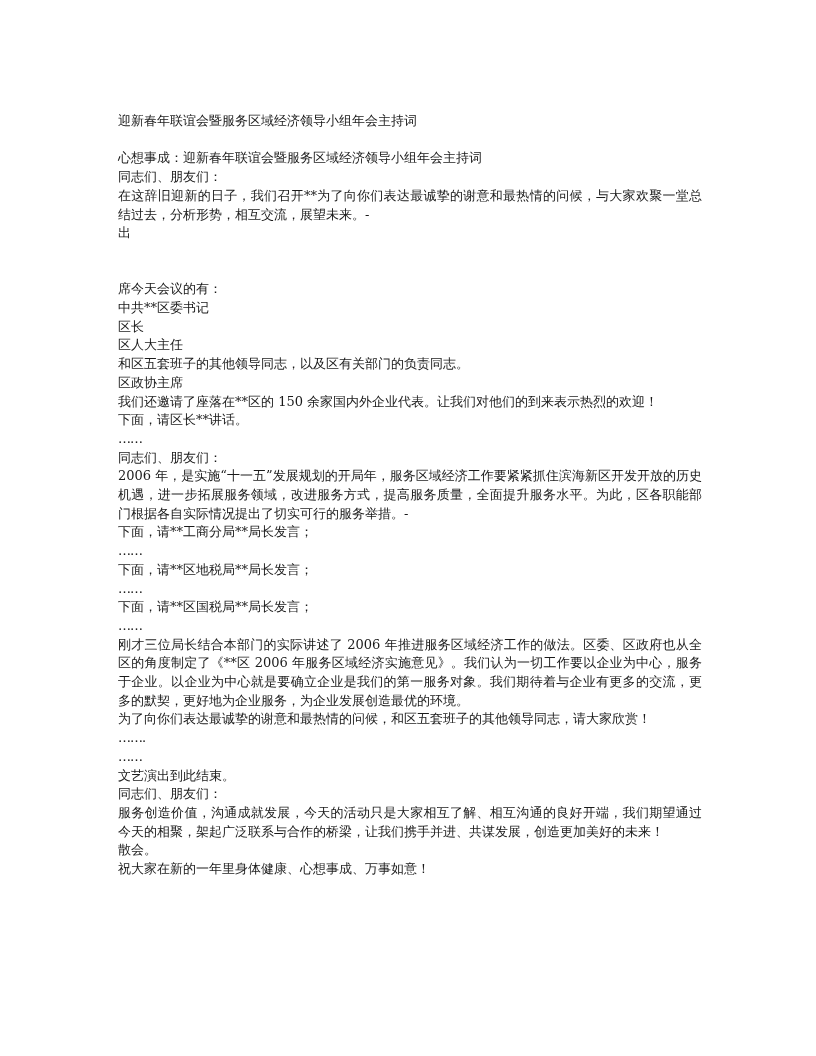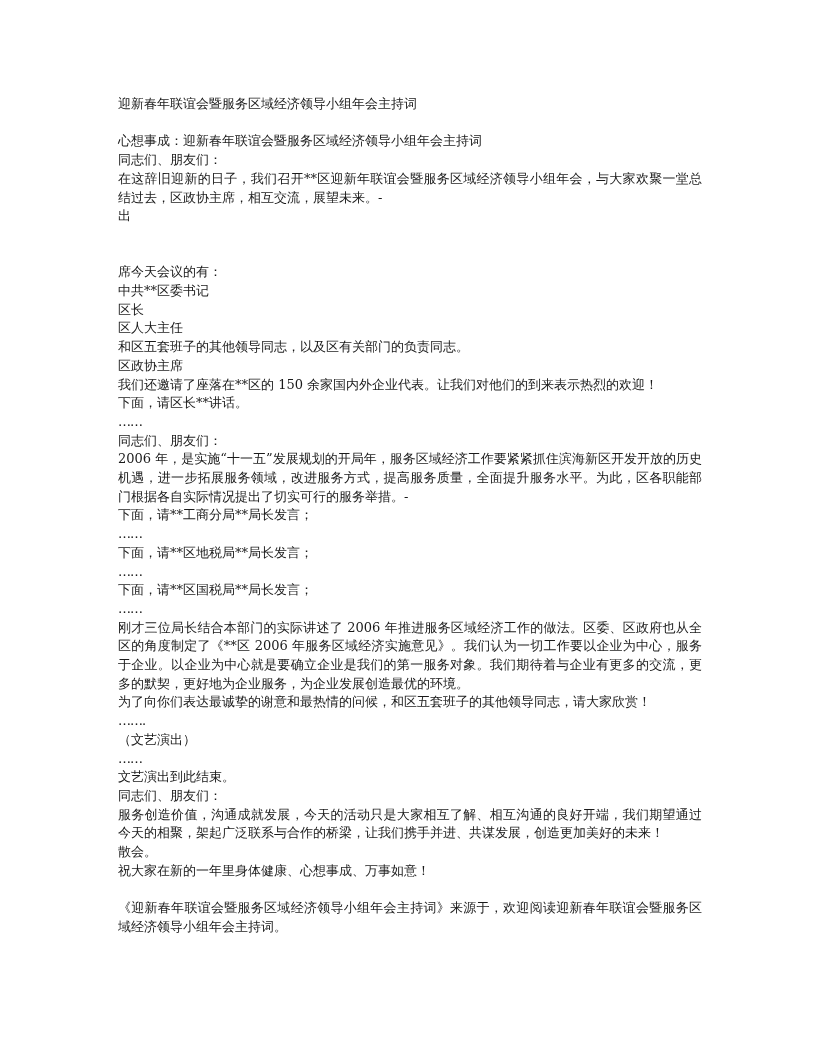--- a/index.html
+++ b/index.html
@@ -11,21 +11,21 @@
       width: 816px;
       height: 1056px;
       position: relative;
       overflow: hidden;
       font-family: "DejaVu Serif", "Liberation Serif", serif;
       color: #1a1a1a;
     }
     .page {
       position: absolute;
       left: 118px;
-      top: 95px;
+      top: 112px;
       width: 584px;
       font-size: 13px;
       line-height: 18.7px;
     }
     .line {
       display: block;
       white-space: pre-wrap;
       word-break: break-all;
       min-height: 18.7px;
     }
@@ -44,21 +44,21 @@
     }
   </style>
 </head>
 <body>
 
 <div class="page">
   <span class="line">迎新春年联谊会暨服务区域经济领导小组年会主持词</span>
   <span class="blank"></span>
   <span class="line">心想事成：迎新春年联谊会暨服务区域经济领导小组年会主持词</span>
   <span class="line">同志们、朋友们：</span>
-  <span class="para">在这辞旧迎新的日子，我们召开**区迎新年联谊会暨服务区域经济领导小组年会，与大家欢聚一堂总结过去，区政协主席，相互交流，展望未来。-</span>
+  <span class="para">在这辞旧迎新的日子，我们召开**为了向你们表达最诚挚的谢意和最热情的问候，与大家欢聚一堂总结过去，分析形势，相互交流，展望未来。-</span>
   <span class="line">出</span>
   <span class="blank"></span>
   <span class="blank"></span>
   <span class="line">席今天会议的有：</span>
   <span class="line">中共**区委书记</span>
   <span class="line">区长</span>
   <span class="line">区人大主任</span>
   <span class="line">和区五套班子的其他领导同志，以及区有关部门的负责同志。</span>
   <span class="line">区政协主席</span>
   <span class="line">我们还邀请了座落在**区的 150 余家国内外企业代表。让我们对他们的到来表示热烈的欢迎！</span>
@@ -68,22 +68,20 @@
   <span class="para">2006 年，是实施“十一五”发展规划的开局年，服务区域经济工作要紧紧抓住滨海新区开发开放的历史机遇，进一步拓展服务领域，改进服务方式，提高服务质量，全面提升服务水平。为此，区各职能部门根据各自实际情况提出了切实可行的服务举措。-</span>
   <span class="line">下面，请**工商分局**局长发言；</span>
   <span class="line dots">……</span>
   <span class="line">下面，请**区地税局**局长发言；</span>
   <span class="line dots">……</span>
   <span class="line">下面，请**区国税局**局长发言；</span>
   <span class="line dots">……</span>
   <span class="para">刚才三位局长结合本部门的实际讲述了 2006 年推进服务区域经济工作的做法。区委、区政府也从全区的角度制定了《**区 2006 年服务区域经济实施意见》。我们认为一切工作要以企业为中心，服务于企业。以企业为中心就是要确立企业是我们的第一服务对象。我们期待着与企业有更多的交流，更多的默契，更好地为企业服务，为企业发展创造最优的环境。</span>
   <span class="line">为了向你们表达最诚挚的谢意和最热情的问候，和区五套班子的其他领导同志，请大家欣赏！</span>
   <span class="line dots">…….</span>
-  <span class="line">（文艺演出）</span>
   <span class="line dots">……</span>
   <span class="line">文艺演出到此结束。</span>
   <span class="line">同志们、朋友们：</span>
   <span class="para">服务创造价值，沟通成就发展，今天的活动只是大家相互了解、相互沟通的良好开端，我们期望通过今天的相聚，架起广泛联系与合作的桥梁，让我们携手并进、共谋发展，创造更加美好的未来！</span>
   <span class="line">散会。</span>
   <span class="line">祝大家在新的一年里身体健康、心想事成、万事如意！</span>
   <span class="blank"></span>
-  <span class="para">《迎新春年联谊会暨服务区域经济领导小组年会主持词》来源于，欢迎阅读迎新春年联谊会暨服务区域经济领导小组年会主持词。</span>
 </div>
 
 </body></html>

